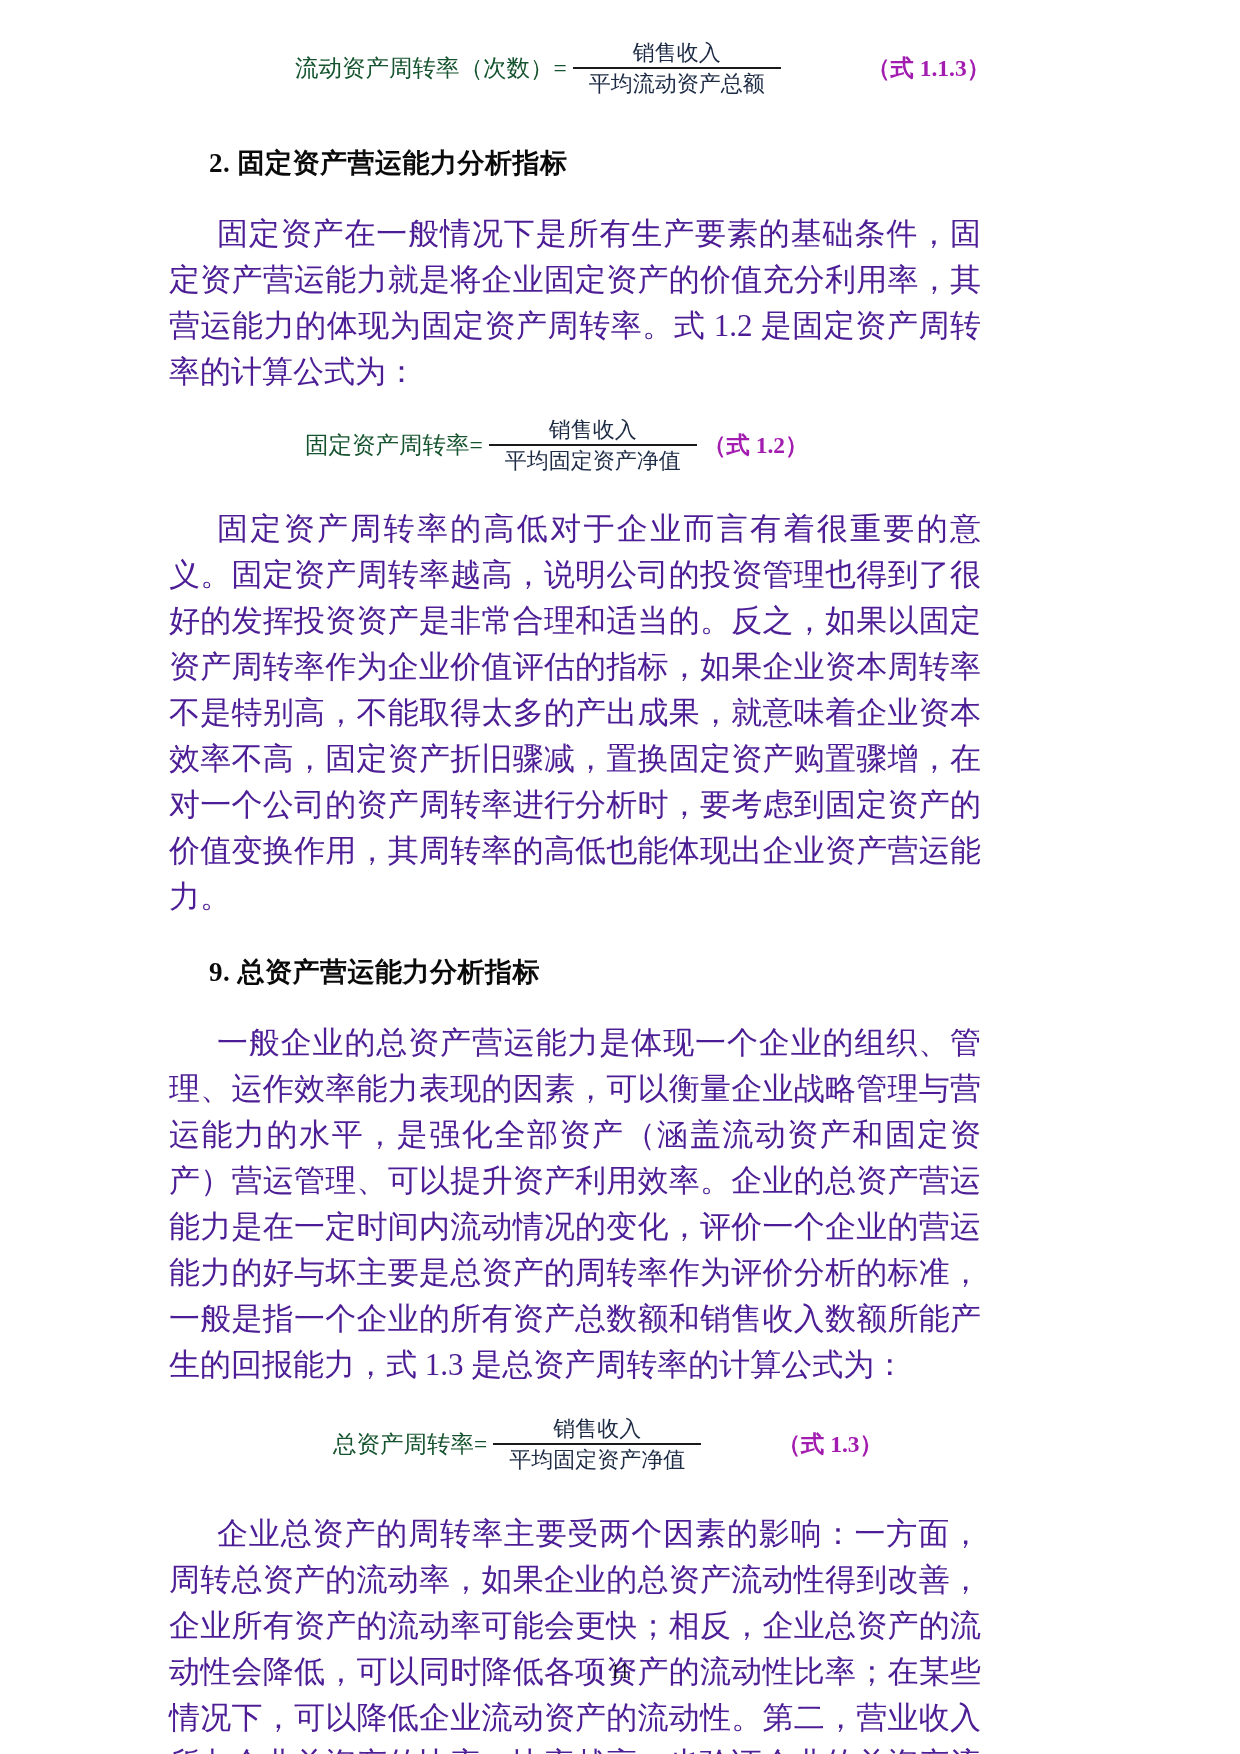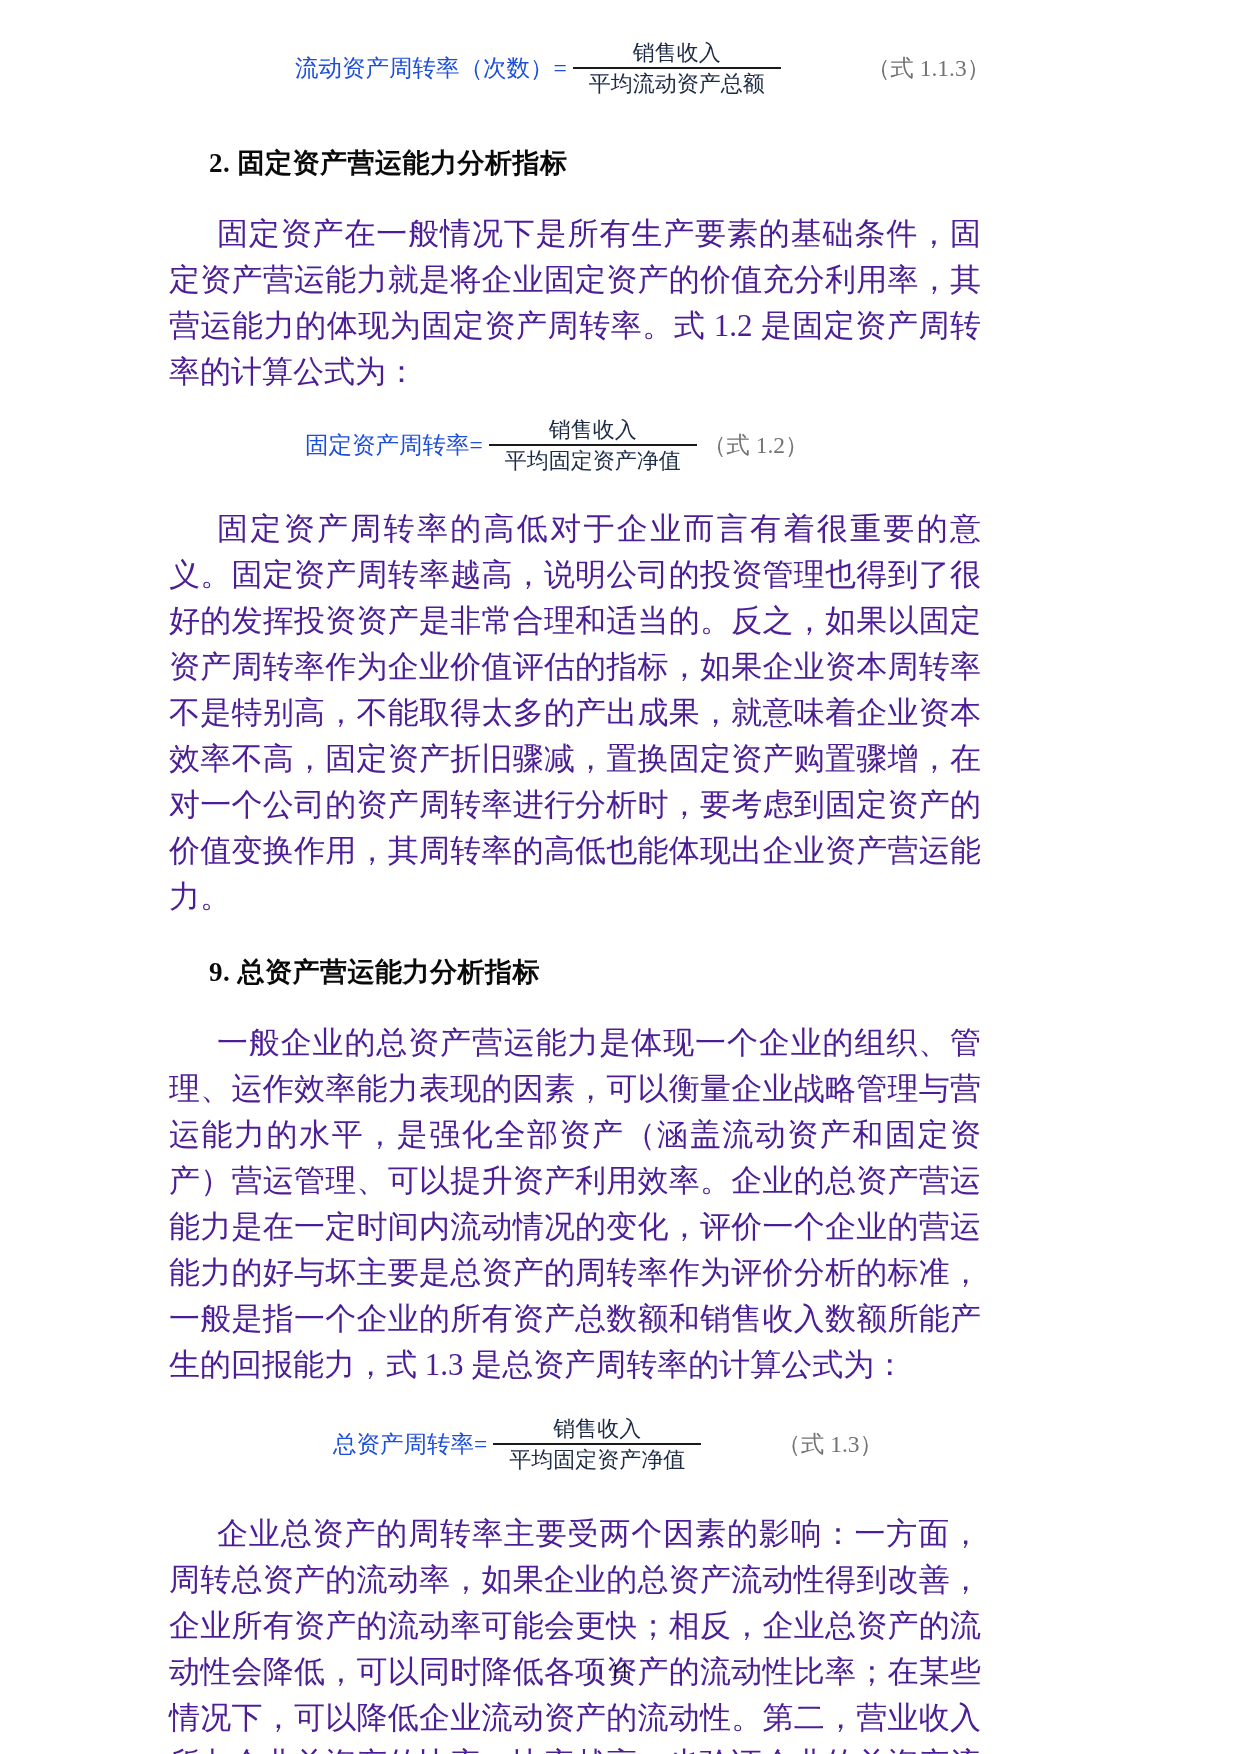--- a/index.html
+++ b/index.html
@@ -74,21 +74,21 @@
   
   .formula-row {
     display: flex;
     align-items: center;
     justify-content: flex-start;
     width: 820px;
     box-sizing: border-box;
   }
   .formula-lhs {
     font-size: 23.5px;
-    color: #1d4ed8;
+    color: #14532d;
     white-space: nowrap;
   }
   .fraction {
     display: inline-flex;
     flex-direction: column;
     align-items: center;
     vertical-align: middle;
     margin: 0 6px;
   }
   .fraction .numer {
@@ -105,22 +105,23 @@
   }
   .fraction .denom {
     font-size: 22px;
     color: #1d2a44;
     padding: 2px 16px 0 16px;
     white-space: nowrap;
     line-height: 1.15;
   }
   .formula-tag {
     font-size: 23.5px;
-    color: #737373;
-    white-space: nowrap;
+    color: #a21caf;
+    white-space: nowrap;
+    font-weight: bold;
   }
 
   
   .sp-18 { height: 18px; }
   .sp-24 { height: 24px; }
   .sp-28 { height: 28px; }
   .sp-34 { height: 34px; }
   .sp-40 { height: 40px; }
   .sp-46 { height: 46px; }
 

